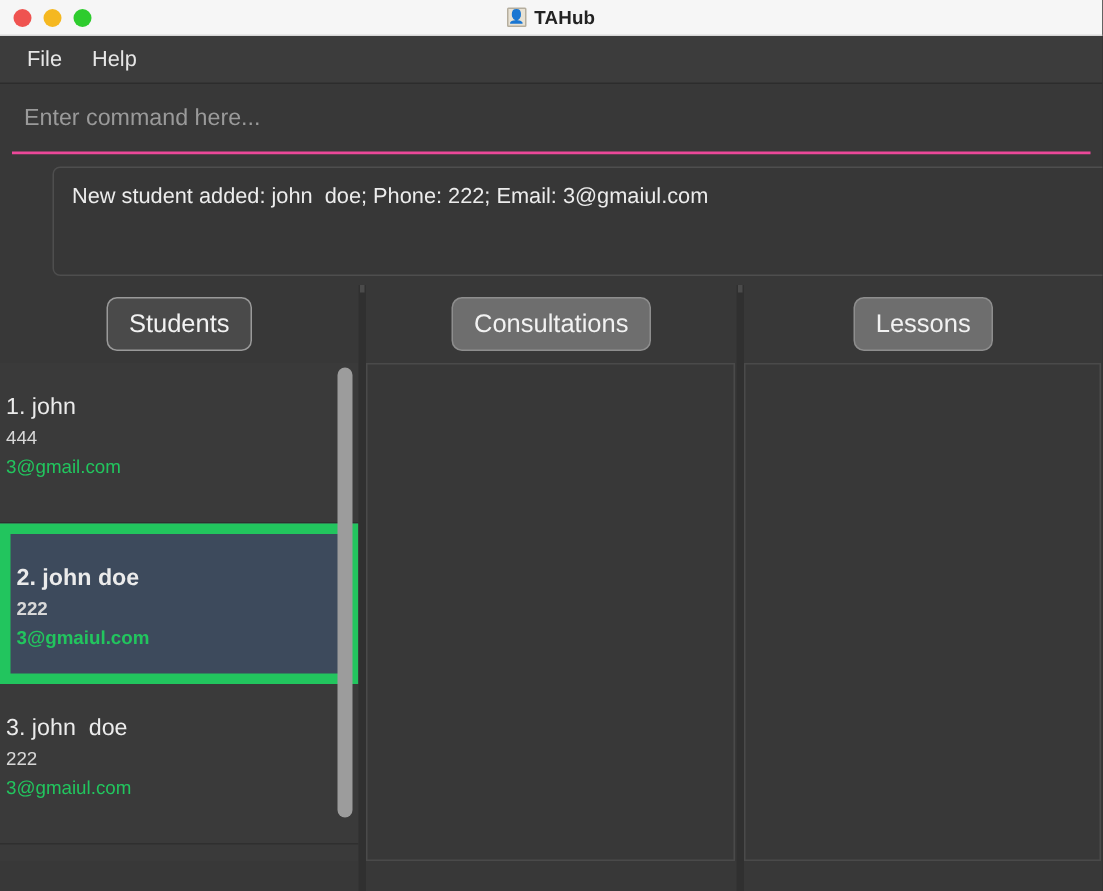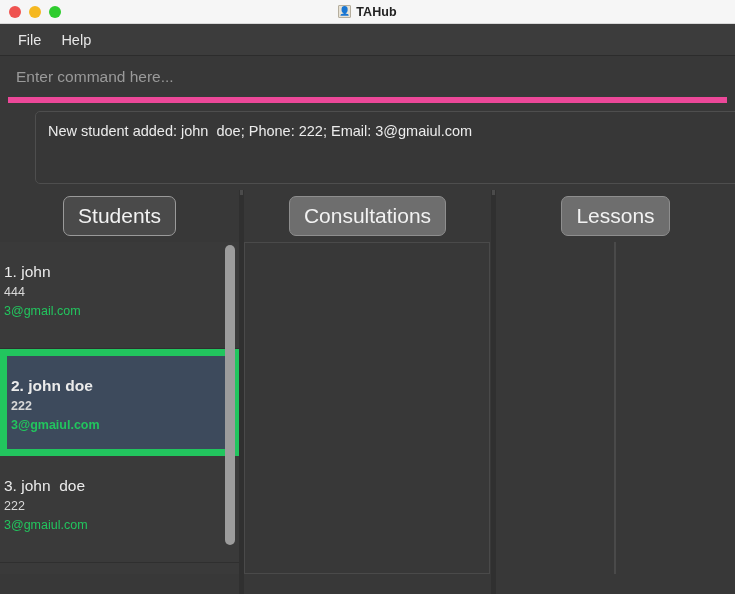--- a/index.html
+++ b/index.html
@@ -99,21 +99,21 @@
     flex: 0 0 47px;
     background: #383838;
     padding: 0 8px;
     display: flex;
     align-items: flex-end;
   }
   .command-input {
     width: 100%;
     background: transparent;
     border: none;
-    border-bottom: 6px solid #ec4899;
+    border-bottom: 2px solid #ec4899;
     outline: none;
     color: #eab308;
     font-family: "Liberation Sans", sans-serif;
     font-size: 15.5px;
     padding: 4px 8px 8px 8px;
     height: 42px;
   }
   .command-input::placeholder { color: #9a9a9a; opacity: 1; }
 
   
@@ -148,21 +148,21 @@
     padding: 0 0 0 0;
   }
   .panel {
     display: flex;
     flex-direction: column;
     min-width: 0;
     position: relative;
   }
   .panel.students     { flex: 0 0 239px; }
   .panel.consultations{ flex: 0 0 247px; }
-  .panel.lessons      { flex: 1 1 auto; align-items: center; }
+  .panel.lessons      { flex: 1 1 auto; }
 
   .divider {
     flex: 0 0 5px;
     background: #303030;
     position: relative;
     cursor: col-resize;
   }
   .divider::after {
     content: "";
     position: absolute;
@@ -177,21 +177,21 @@
     flex: 0 0 52px;
     display: flex;
     align-items: center;
     justify-content: center;
     background: #383838;
   }
   .panel-tab {
     border: 1px solid #8e8e8e;
     border-radius: 7px;
     padding: 7px 14px;
-    font-size: 21px;
+    font-size: 17px;
     color: #f2f2f2;
     background: #6e6e6e;
     cursor: default;
     line-height: 1.15;
   }
   .panel-tab.active {
     background: #4a4a4a;
     border-color: #9a9a9a;
   }
 

